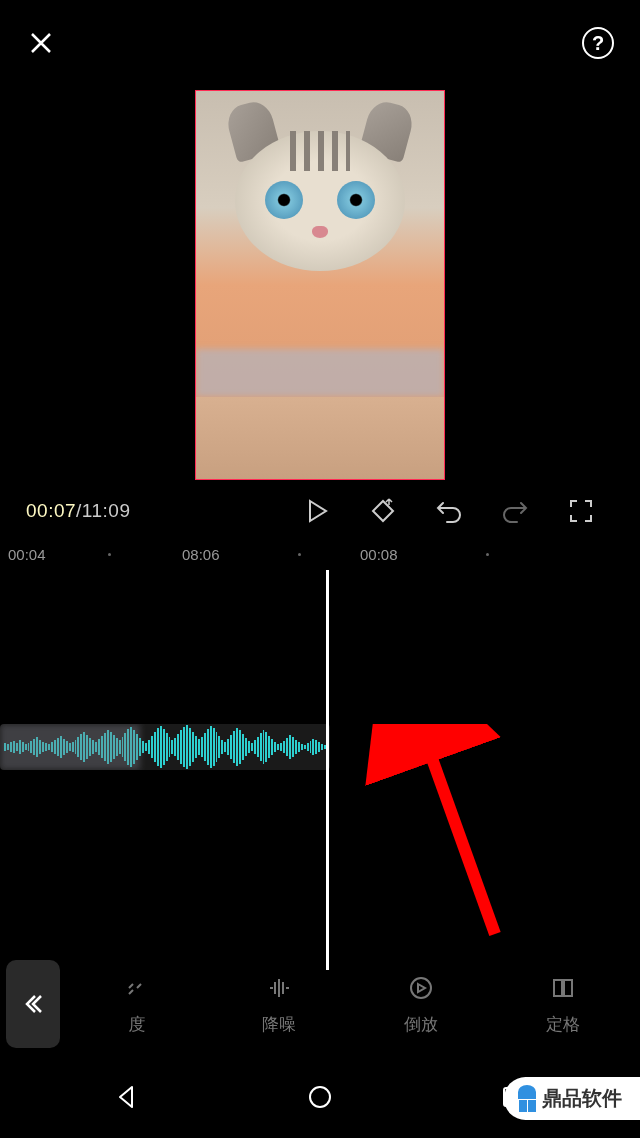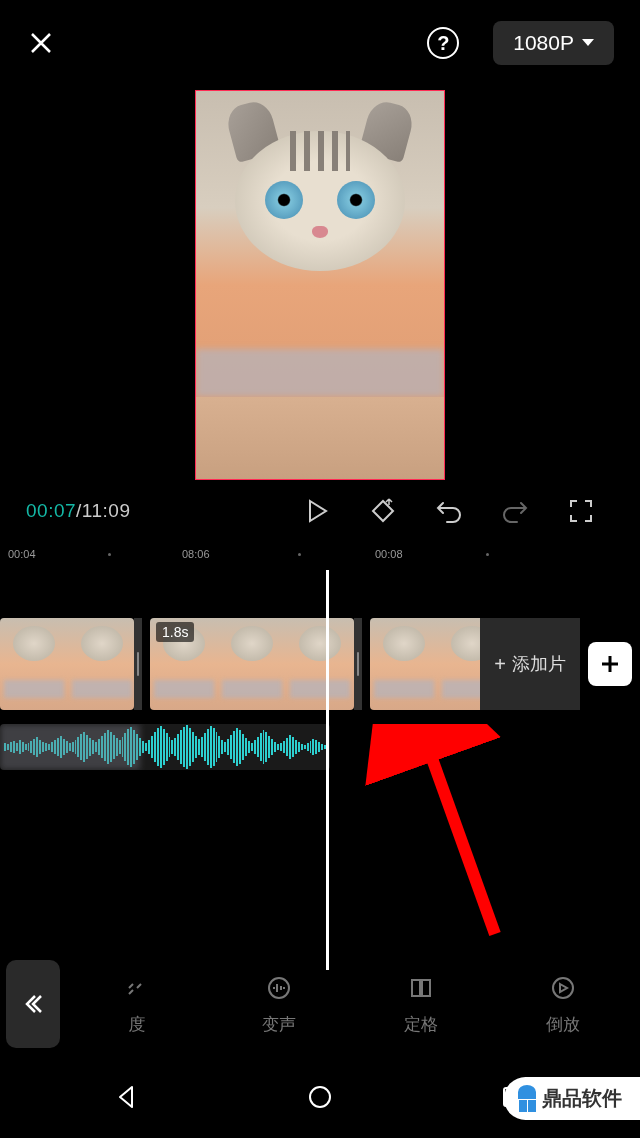--- a/index.html
+++ b/index.html
@@ -22,26 +22,26 @@
 .ears::after{right:0;transform:rotate(15deg)}
 .face{position:absolute;top:40px;left:50%;transform:translateX(-50%);width:170px;height:140px;background:radial-gradient(ellipse,#e8dfd0 40%,#c0b8a8 100%);border-radius:50%}
 .stripes{position:absolute;top:0;left:50%;transform:translateX(-50%);width:60px;height:40px;background:repeating-linear-gradient(90deg,#888078 0 6px,transparent 6px 14px)}
 .eye{position:absolute;width:38px;height:38px;background:radial-gradient(circle,#000 20%,#7ac0d8 25%,#5aa0c0 70%,#3a8098);border-radius:50%;top:50px}
 .eye.l{left:30px}.eye.r{right:30px}
 .nose{position:absolute;top:95px;left:50%;transform:translateX(-50%);width:16px;height:12px;background:#d88890;border-radius:40% 40% 50% 50%}
 .blur1{position:absolute;top:258px;left:0;right:0;height:48px;background:rgba(180,180,190,.7);filter:blur(3px)}
 .blur2{position:absolute;top:306px;left:0;right:0;bottom:0;background:linear-gradient(180deg,#d8b090,#c8a080)}
 .controls{height:62px;display:flex;align-items:center;padding:0 26px;color:#ccc}
 .time{font-size:19px;letter-spacing:0.5px}
-.time .cur{color:#14b8a6}
+.time .cur{color:#fef9c3}
 .cgap{flex:1}
 .cbtn{width:30px;height:30px;margin:0 18px;display:flex;align-items:center;justify-content:center}
 .cbtn svg{stroke:#ccc;fill:none;stroke-width:2}
 .cbtn.cur svg{stroke:#666}
-.ruler{height:24px;display:flex;align-items:center;padding:0 8px;color:#999;font-size:11px;position:relative}
+.ruler{height:24px;display:flex;align-items:center;padding:0 8px;color:#999;font-size:15px;position:relative}
 .tick{position:absolute}
 .dot{width:3px;height:3px;background:#666;border-radius:50%;position:absolute}
 .timeline{position:relative;height:400px;background:#000;margin-top:4px}
 .track{position:absolute;top:48px;left:0;right:0;height:92px;display:flex;align-items:center}
 .clip{height:92px;display:flex;position:relative;overflow:hidden;border-radius:4px}
 .thumb{width:68px;height:92px;background:linear-gradient(180deg,#c8beb0 0%,#e8b590 50%,#d8a888 100%);position:relative;flex-shrink:0}
 .thumb::before{content:'';position:absolute;top:8px;left:50%;transform:translateX(-50%);width:42px;height:35px;background:radial-gradient(ellipse,#e0d6c8,#b8b0a0);border-radius:50%}
 .thumb::after{content:'';position:absolute;bottom:12px;left:4px;right:4px;height:18px;background:rgba(180,180,190,.7);filter:blur(2px)}
 .clip1{margin-left:0;width:134px}
 .clip2{margin-left:16px;width:204px}
@@ -79,26 +79,20 @@
 <body>
 
 <div class="header">
   <div class="close">
       <svg width="26" height="26" viewBox="0 0 26 26">
         <path d="M4 4L22 22M22 4L4 22"></path>
       </svg>
     </div>
   <div class="spacer"></div>
   <div class="help">?</div>
-  <div class="res">
-      <span>1080P</span>
-      <svg viewBox="0 0 12 8">
-        <path d="M0 0L6 7L12 0Z"></path>
-      </svg>
-    </div>
 </div>
 
 <div class="preview">
   <div class="videobox">
     <div class="cat">
       <div class="catbg"></div>
       <div class="ears"></div>
       <div class="face">
           <div class="stripes"></div>
           <div class="eye l"></div>
@@ -140,52 +134,25 @@
         <path d="M3 9V3H9M17 3H23V9M23 17V23H17M9 23H3V17"></path>
       </svg>
     </div>
 </div>
 
 <div class="ruler">
   <span class="tick" style="left:8px">00:04</span>
   <span class="dot" style="left:108px"></span>
   <span class="tick" style="left:182px">08:06</span>
   <span class="dot" style="left:298px"></span>
-  <span class="tick" style="left:375px">00:08</span>
+  <span class="tick" style="left:360px">00:08</span>
   <span class="dot" style="left:486px"></span>
 </div>
 
 <div class="timeline">
-  <div class="track">
-    <div class="clip clip1">
-        <div class="thumb"></div>
-        <div class="thumb"></div>
-      </div>
-    <div class="tbar tb1"></div>
-    <div class="clip clip2">
-        <div class="dur">1.8s</div>
-        <div class="thumb"></div>
-        <div class="thumb"></div>
-        <div class="thumb"></div>
-      </div>
-    <div class="tbar tb2"></div>
-    <div class="clip clip3">
-        <div class="thumb"></div>
-        <div class="thumb"></div>
-      </div>
-    <div class="addclip">
-        <span style="font-size:20px">+</span>
-        <span>添加片</span>
-      </div>
-    <div class="addplus">
-        <svg width="22" height="22" viewBox="0 0 22 22">
-          <path d="M11 3V19M3 11H19"></path>
-        </svg>
-      </div>
-  </div>
   <div class="audio">
     <div class="wave" id="wave">
         <div class="wb" style="height: 8px;"></div>
         <div class="wb" style="height: 6px;"></div>
         <div class="wb" style="height: 10px;"></div>
         <div class="wb" style="height: 12px;"></div>
         <div class="wb" style="height: 8px;"></div>
         <div class="wb" style="height: 14px;"></div>
         <div class="wb" style="height: 10px;"></div>
         <div class="wb" style="height: 6px;"></div>
@@ -317,43 +284,42 @@
       <div class="ti">
         <svg width="28" height="28" viewBox="0 0 28 28">
           <path d="M6 14L10 10M14 14L18 10M6 20L10 16"></path>
         </svg>
       </div>
       <span>度</span>
     </div>
   <div class="tool">
       <div class="ti">
         <svg width="28" height="28" viewBox="0 0 28 28">
+          <path d="M5 14h3M10 8v12M14 5v18M18 8v12M21 14h3"></path>
+        </svg>
+      </div>
+      <span>降噪</span>
+    </div>
+  <div class="tool">
+      <div class="ti">
+        <svg width="28" height="28" viewBox="0 0 28 28">
           <circle cx="14" cy="14" r="10"></circle>
-          <path d="M8 14h2M12 10v8M16 12v4M18 14h2"></path>
+          <path d="M11 10L18 14L11 18Z"></path>
         </svg>
       </div>
-      <span>变声</span>
+      <span>倒放</span>
     </div>
   <div class="tool">
       <div class="ti">
         <svg width="28" height="28" viewBox="0 0 28 28">
           <rect x="5" y="6" width="8" height="16"></rect>
           <rect x="15" y="6" width="8" height="16"></rect>
         </svg>
       </div>
       <span>定格</span>
-    </div>
-  <div class="tool">
-      <div class="ti">
-        <svg width="28" height="28" viewBox="0 0 28 28">
-          <circle cx="14" cy="14" r="10"></circle>
-          <path d="M11 10L18 14L11 18Z"></path>
-        </svg>
-      </div>
-      <span>倒放</span>
     </div>
 </div>
 
 <div class="navbar">
   <div class="navb"><svg width="26" height="26" viewBox="0 0 26 26">
         <path d="M18 3L6 13L18 23Z" stroke-linejoin="round"></path>
       </svg></div>
   <div class="navb"><svg width="26" height="26" viewBox="0 0 26 26">
         <circle cx="13" cy="13" r="10"></circle>
       </svg></div>

